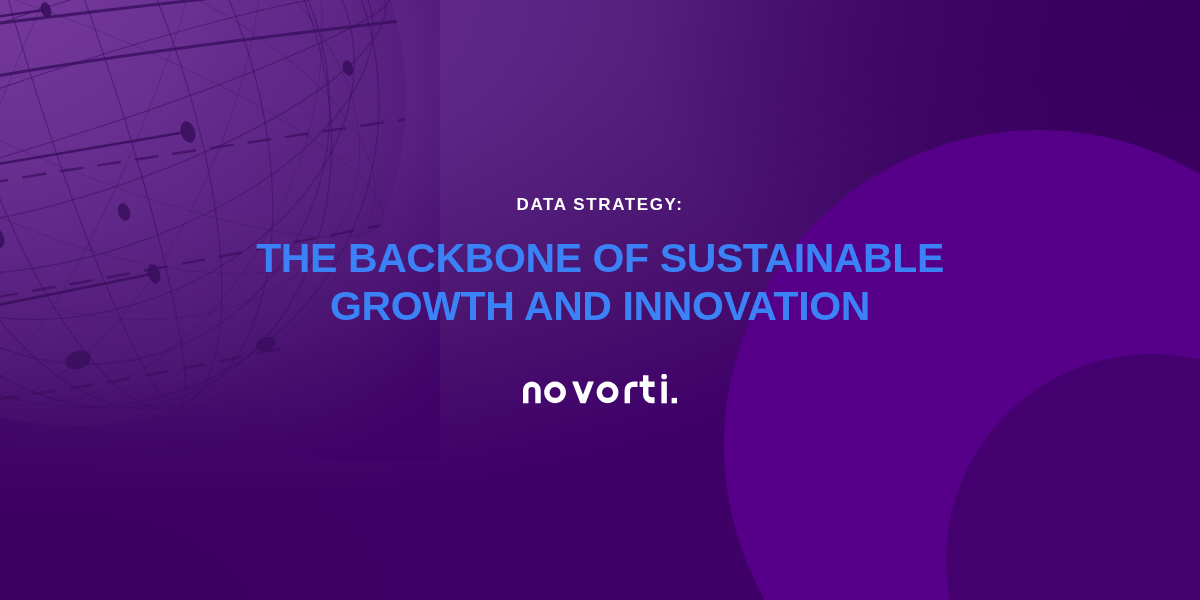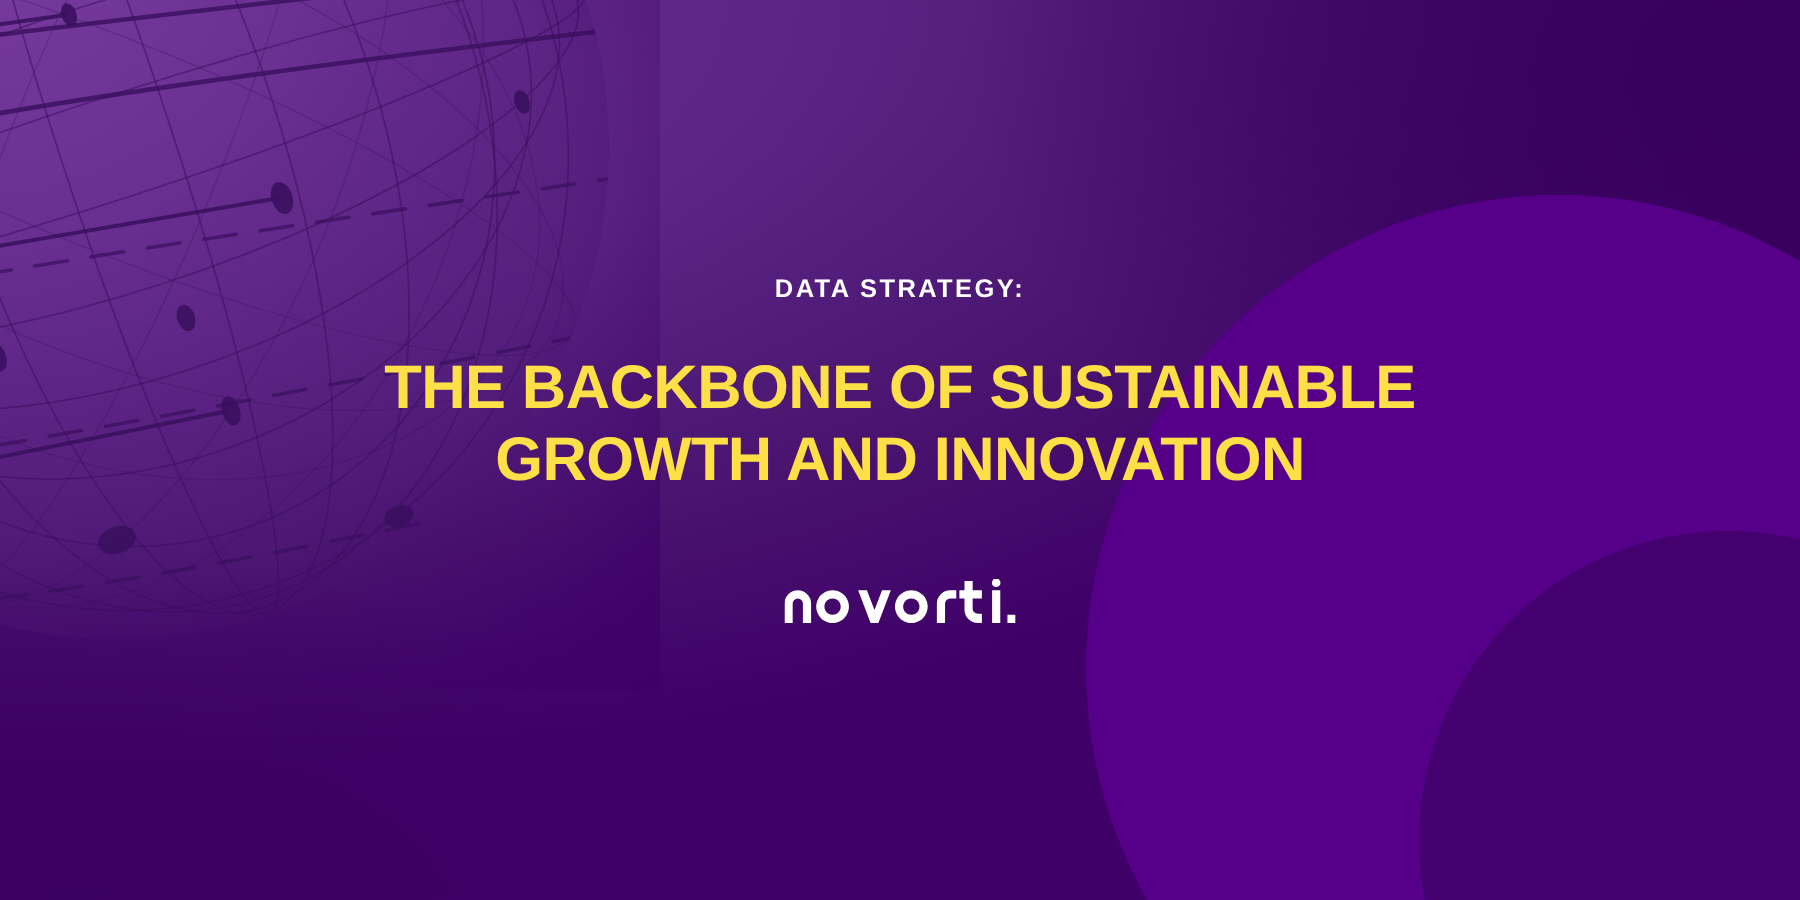--- a/index.html
+++ b/index.html
@@ -88,26 +88,26 @@
   .eyebrow {
     color: #ffffff;
     font-size: 17px;
     font-weight: bold;
     letter-spacing: 1.6px;
     line-height: 1;
     margin: 0 0 22px 0;
     white-space: nowrap;
   }
   .headline {
-    color: #fde047;
+    color: #3b82f6;
     font-size: 41px;
     font-weight: bold;
     letter-spacing: -0.4px;
     line-height: 1.16;
-    margin: 12px;
+    margin: 0;
     max-width: 700px;
     white-space: pre-line;
   }
   .logo {
     margin-top: 44px;
     height: 30px;
   }
   .logo svg { display: block; height: 100%; width: auto; }
 </style>
 </head>

